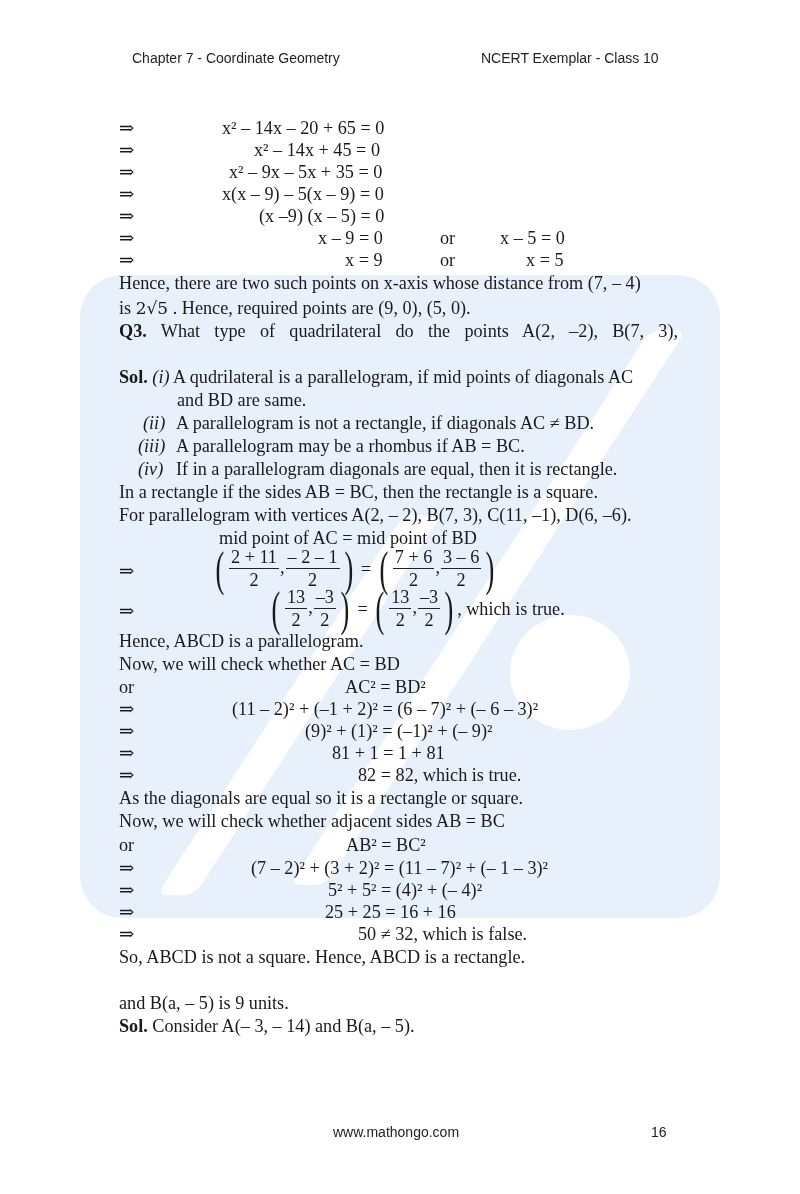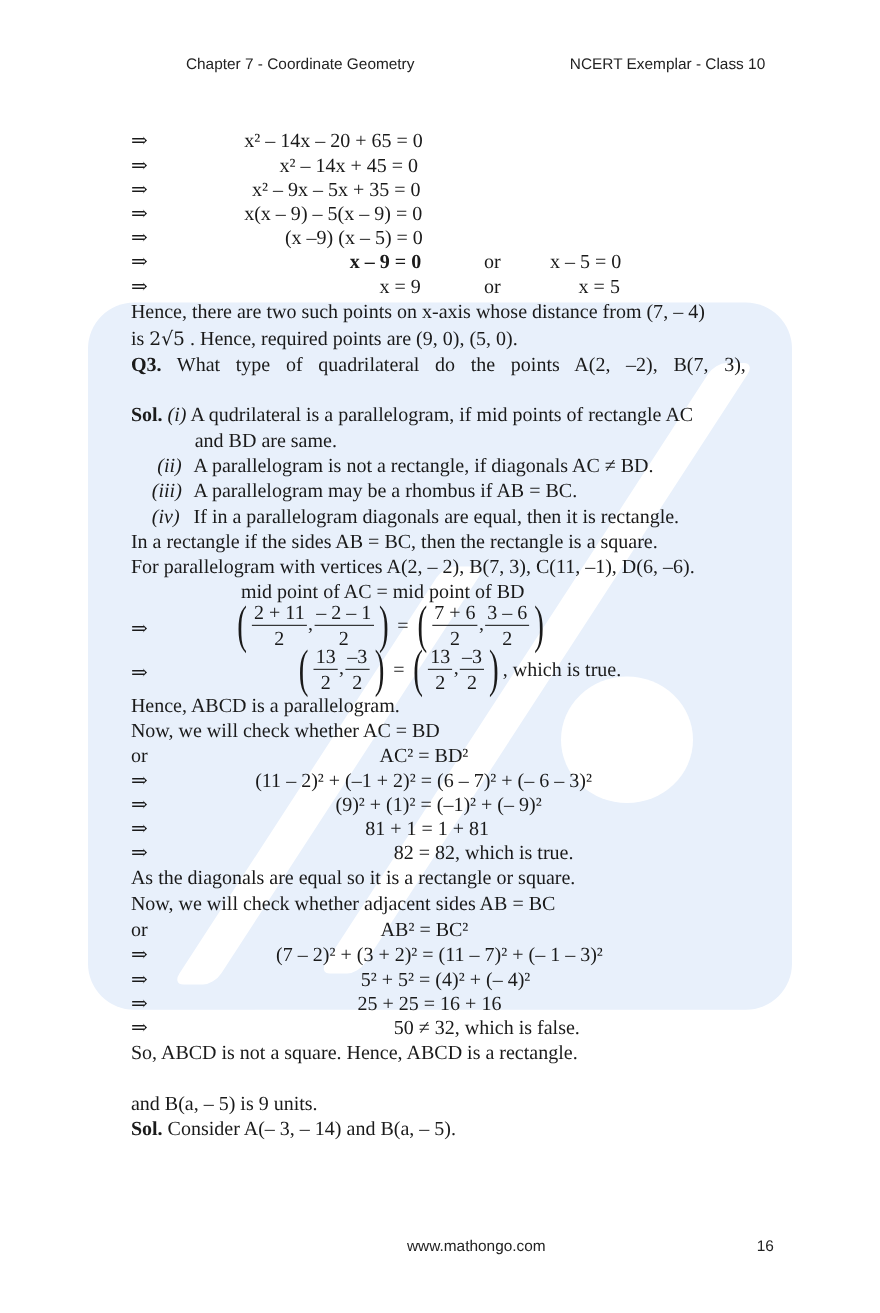--- a/index.html
+++ b/index.html
@@ -2,21 +2,21 @@
 <html><head>
 <meta charset="utf-8">
 <style>
   html, body { margin: 0; padding: 0; }
   body {
     width: 800px; height: 1194px; background: #ffffff; position: relative; overflow: hidden;
     font-family: "Liberation Serif", "DejaVu Serif", serif; color: #1a1a1a;
   }
   .header, .footer {
     position: absolute; font-family: "Liberation Sans", "DejaVu Sans", sans-serif;
-    font-size: 14px; color: #222; margin-left: 37px;
+    font-size: 14px; color: #222;
   }
   .watermark {
     position: absolute; left: 80px; top: 275px; width: 640px; height: 643px;
     background: #e8f0fb; border-radius: 42px; z-index: 0;
   }
   .wm-slash {
     position: absolute; background: #ffffff; border-radius: 10px;
     transform: skewX(-33deg);
   }
   .wm-dot { position: absolute; background: #fff; border-radius: 50%; }
@@ -61,21 +61,21 @@
     <div class="line" style="top:183px;">
       <span class="arrow">⇒</span>
       <span style="position:absolute; left:222px;">x(x – 9) – 5(x – 9) = 0</span>
     </div>
     <div class="line" style="top:205px;">
       <span class="arrow">⇒</span>
       <span style="position:absolute; left:259px;">(x –9) (x – 5) = 0</span>
     </div>
     <div class="line" style="top:227px;">
       <span class="arrow">⇒</span>
-      <span style="position:absolute; left:318px;font-weight:bold;">x – 9 = 0</span>
+      <span style="position:absolute; left:318px;">x – 9 = 0</span>
       <span style="position:absolute; left:440px;">or</span>
       <span style="position:absolute; left:500px;">x – 5 = 0</span>
     </div>
     <div class="line" style="top:249px;">
       <span class="arrow">⇒</span>
       <span style="position:absolute; left:345px;">x = 9</span>
       <span style="position:absolute; left:440px;">or</span>
       <span style="position:absolute; left:526px;">x = 5</span>
     </div>
   </div>
@@ -86,21 +86,21 @@
   </div>
 
   <div class="line tl justify" style="top:320px; width:559px;">
     <span class="bold">Q3.</span>
     <span>What type of quadrilateral do the points A(2, –2), B(7, 3),</span>
   </div>
 
   <div class="line tl" style="top:366px;">
     <span class="bold">Sol.</span>
     <span style="font-style:italic;">(i)</span>
-    <span>A qudrilateral is a parallelogram, if mid points of rectangle AC</span>
+    <span>A qudrilateral is a parallelogram, if mid points of diagonals AC</span>
   </div>
   <div class="line" style="top:389px; left:177px;">and BD are same.</div>
   <div class="line" style="top:412px; left:143px;">
     <span style="font-style:italic; display:inline-block; width:33px;">(ii)</span><span>A parallelogram is not a rectangle, if diagonals AC ≠ BD.</span>
   </div>
   <div class="line" style="top:435px; left:138px;">
     <span style="font-style:italic; display:inline-block; width:38px;">(iii)</span><span>A parallelogram may be a rhombus if AB = BC.</span>
   </div>
   <div class="line" style="top:458px; left:138px;">
     <span style="font-style:italic; display:inline-block; width:38px;">(iv)</span><span>If in a parallelogram diagonals are equal, then it is rectangle.</span>

